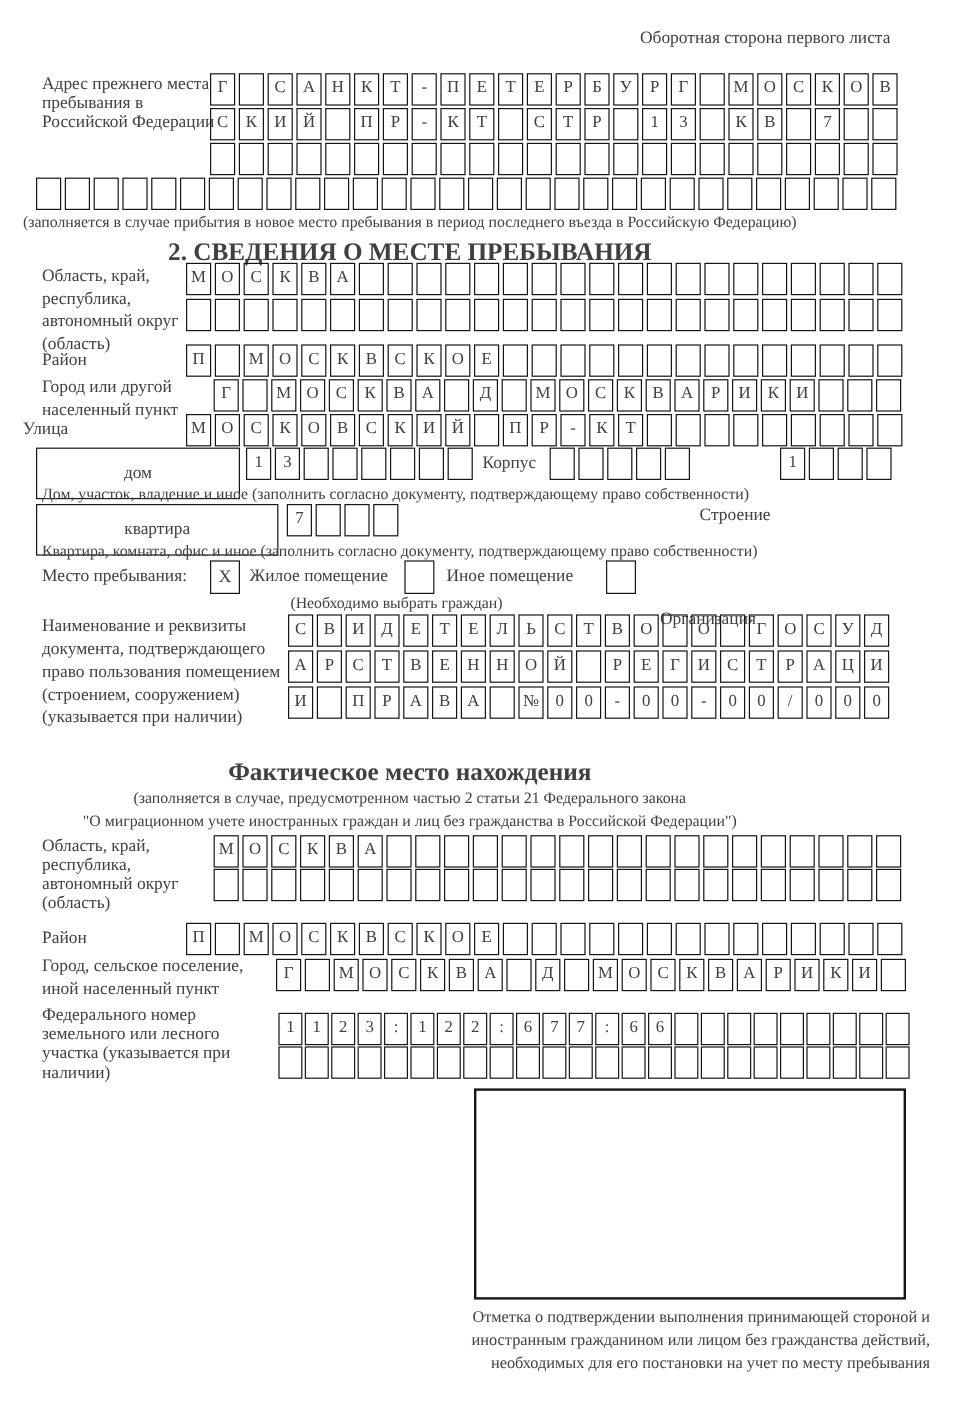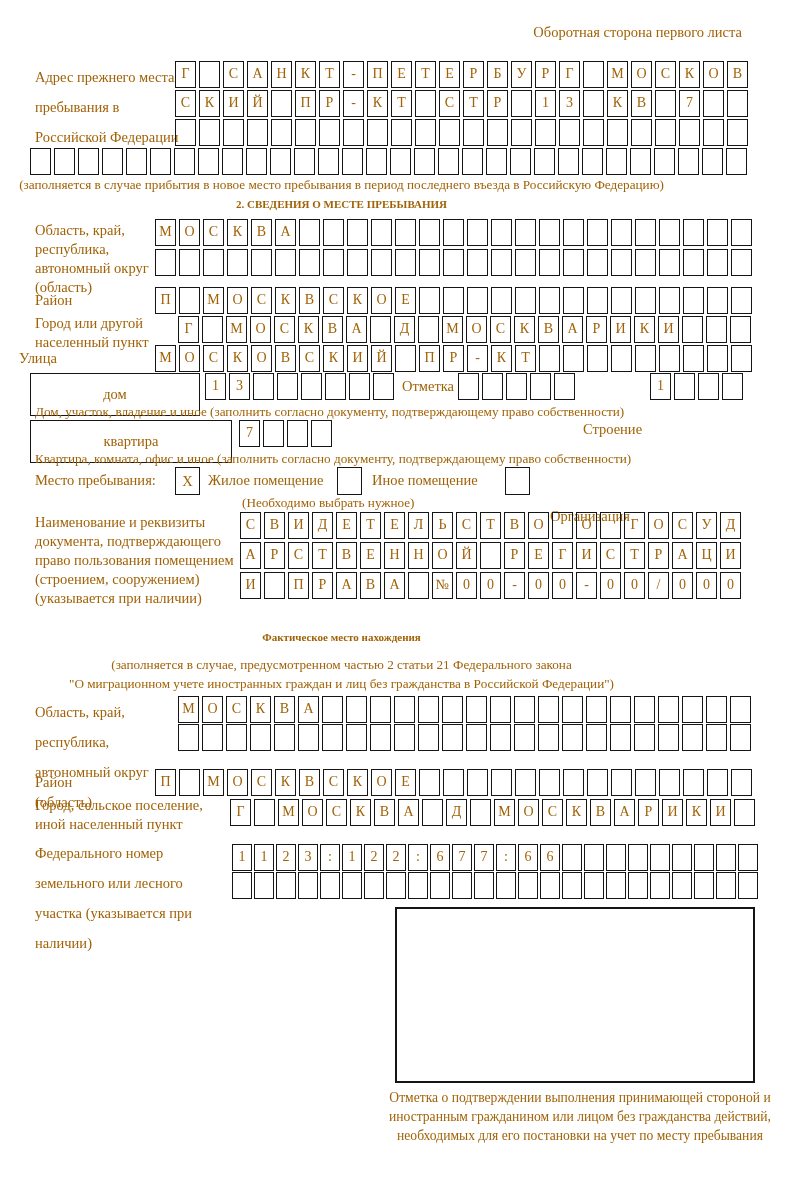--- a/index.html
+++ b/index.html
@@ -1,25 +1,25 @@
 <!DOCTYPE html>
 <html><head>
 <meta charset="utf-8">
 <style>
   html,body{margin:0;padding:0;background:#fff;}
   .page{
     position:relative;width:800px;height:1180px;background:#ffffff;
-    font-family:"Liberation Serif","DejaVu Serif",serif;color:#a16207;overflow:hidden;
+    font-family:"Liberation Serif","DejaVu Serif",serif;color:#404040;overflow:hidden;
   }
   .abs{position:absolute;}
   .label{font-size:14.5px;line-height:19px;}
-  .lh21{line-height:30px;}
+  .lh21{line-height:16px;}
   .note{font-size:13.2px;}
   .fullw{left:0;width:683px;text-align:center;}
-  .title{font-weight:bold;font-size:11px;}
+  .title{font-weight:bold;font-size:21px;}
   .header-note{top:24px;right:58px;font-size:14.5px;}
   .cells{display:flex;gap:3px;}
   .cells.tight{gap:2px;}
   .cell{
     flex:none;width:21px;height:27px;box-sizing:border-box;
     border:1.7px solid #151515;display:flex;align-items:center;justify-content:center;
     font-size:14px;padding-bottom:1px;
   }
   .tight .cell{width:20px;}
   .rows .cells{margin-bottom:2px;}
@@ -309,21 +309,21 @@
   <div class="abs cells" style="left:205px;top:373px;">
       <span class="cell">1</span>
       <span class="cell">3</span>
       <span class="cell"></span>
       <span class="cell"></span>
       <span class="cell"></span>
       <span class="cell"></span>
       <span class="cell"></span>
       <span class="cell"></span>
     </div>
-  <div class="abs opt-label" style="left:402px;top:378px;">Отметка</div>
+  <div class="abs opt-label" style="left:402px;top:378px;">Корпус</div>
   <div class="abs cells" style="left:458px;top:373px;">
       <span class="cell"></span>
       <span class="cell"></span>
       <span class="cell"></span>
       <span class="cell"></span>
       <span class="cell"></span>
     </div>
   <div class="abs opt-label" style="left:583px;top:378px;margin-top:43px;">Строение</div>
   <div class="abs cells" style="left:650px;top:373px;">
       <span class="cell">1</span>
@@ -342,21 +342,21 @@
     </div>
   <div class="abs note" style="left:35px;top:451px;">Квартира, комната, офис и иное (заполнить согласно документу, подтверждающему право собственности)</div>
 
   <div class="abs opt-label" style="left:35px;top:472px;">Место пребывания:</div>
   <div class="abs checkbox" style="left:175px;top:467px;">X</div>
   <div class="abs opt-label" style="left:208px;top:472px;text-align:center;">Жилое помещение</div>
   <div class="abs checkbox" style="left:337px;top:467px;"></div>
   <div class="abs opt-label" style="left:372px;top:472px;">Иное помещение</div>
   <div class="abs checkbox" style="left:505px;top:467px;"></div>
   <div class="abs opt-label" style="left:550px;top:472px;margin-top:36px;">Организация</div>
-  <div class="abs note" style="left:242px;top:495px;">(Необходимо выбрать нужное)</div>
+  <div class="abs note" style="left:242px;top:495px;">(Необходимо выбрать граждан)</div>
 
   <div class="abs label" style="left:35px;top:513px;width:205px;">Наименование и реквизиты документа, подтверждающего право пользования помещением (строением, сооружением) (указывается при наличии)</div>
   <div class="abs rows g3" style="left:240px;top:512px;">
     <div class="cells">
         <span class="cell">С</span>
         <span class="cell">В</span>
         <span class="cell">И</span>
         <span class="cell">Д</span>
         <span class="cell">Е</span>
         <span class="cell">Т</span>
@@ -589,15 +589,15 @@
         <span class="cell"></span>
         <span class="cell"></span>
         <span class="cell"></span>
         <span class="cell"></span>
         <span class="cell"></span>
         <span class="cell"></span>
       </div>
   </div>
 
   <div class="abs conf-box" style="left:395px;top:907px;width:360px;height:176px;"></div>
-  <div class="abs caption" style="left:385px;top:1088px;width:390px;">Отметка о подтверждении выполнения принимающей стороной и иностранным гражданином или лицом без гражданства действий, необходимых для его постановки на учет по месту пребывания</div>
+  <div class="abs caption" style="left:385px;top:1088px;width:390px;text-align:right;">Отметка о подтверждении выполнения принимающей стороной и иностранным гражданином или лицом без гражданства действий, необходимых для его постановки на учет по месту пребывания</div>
 
 </div>
 
 </body></html>

